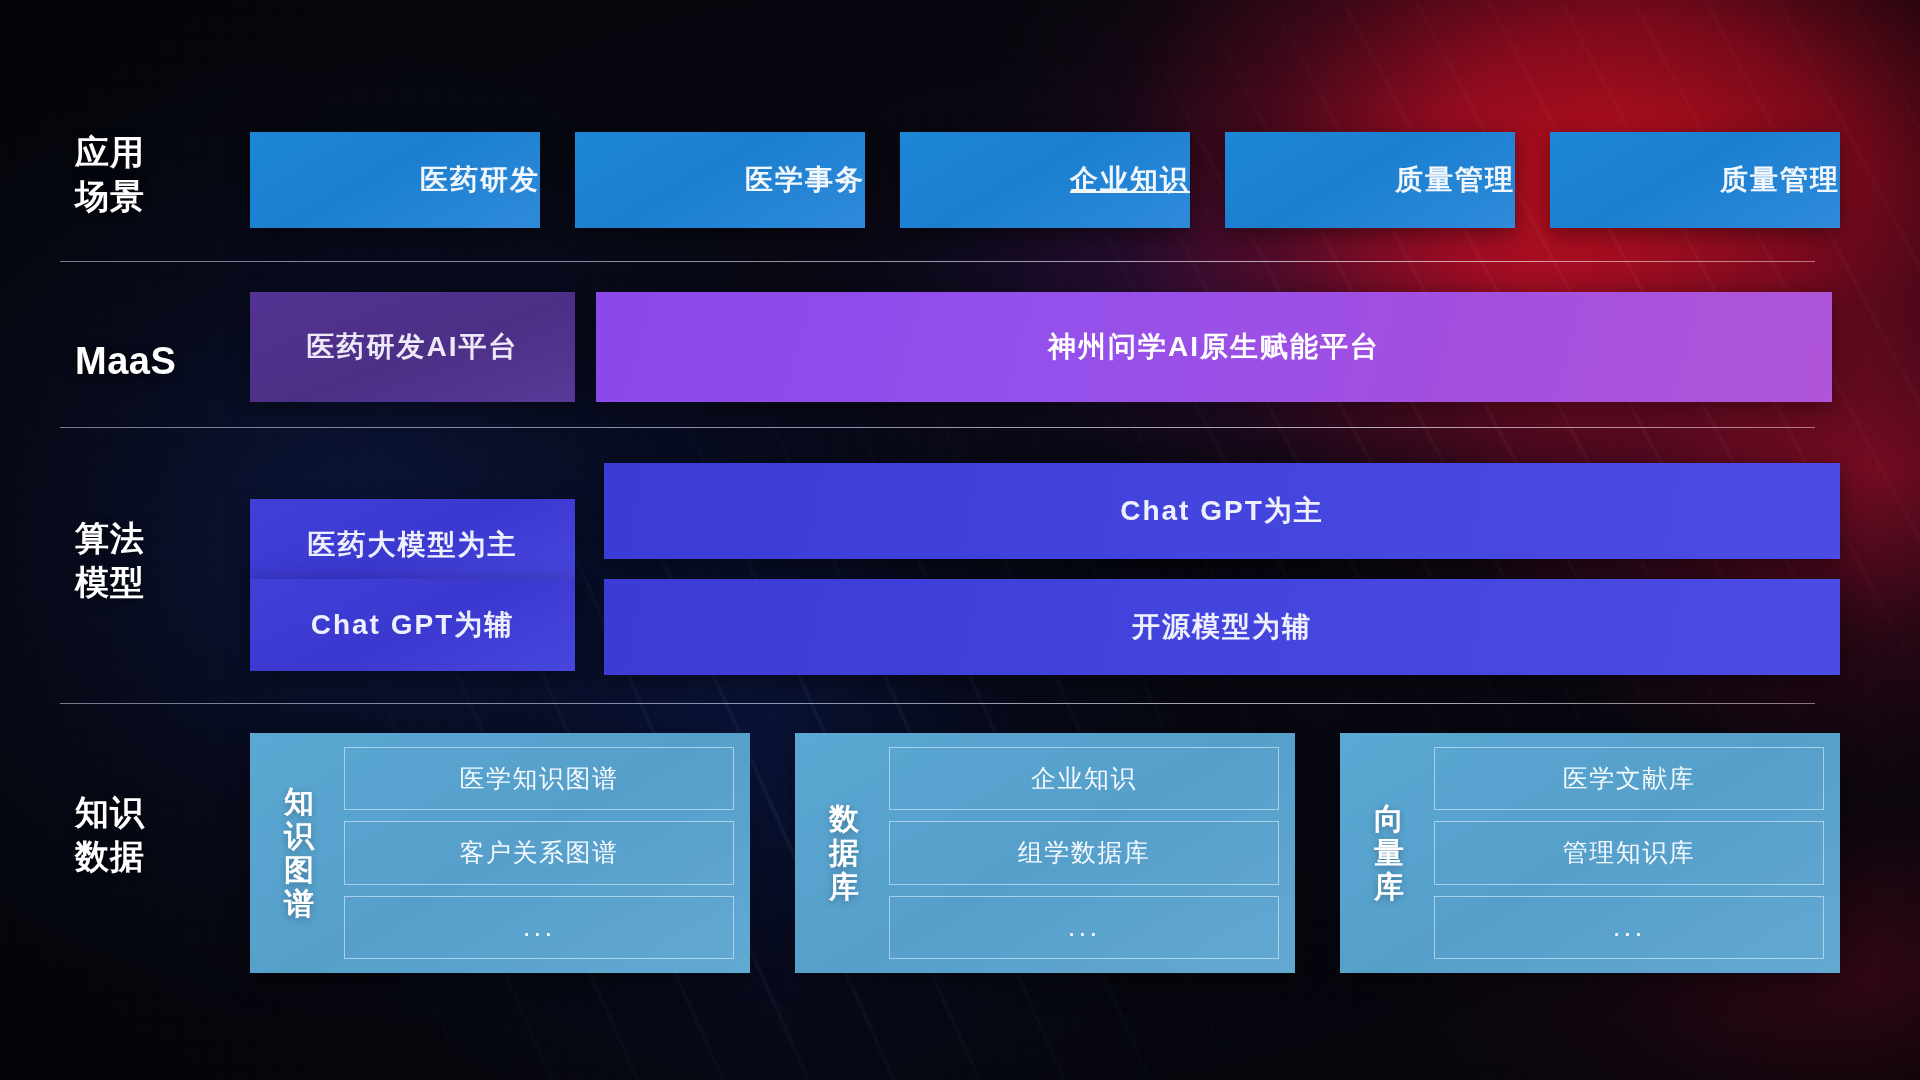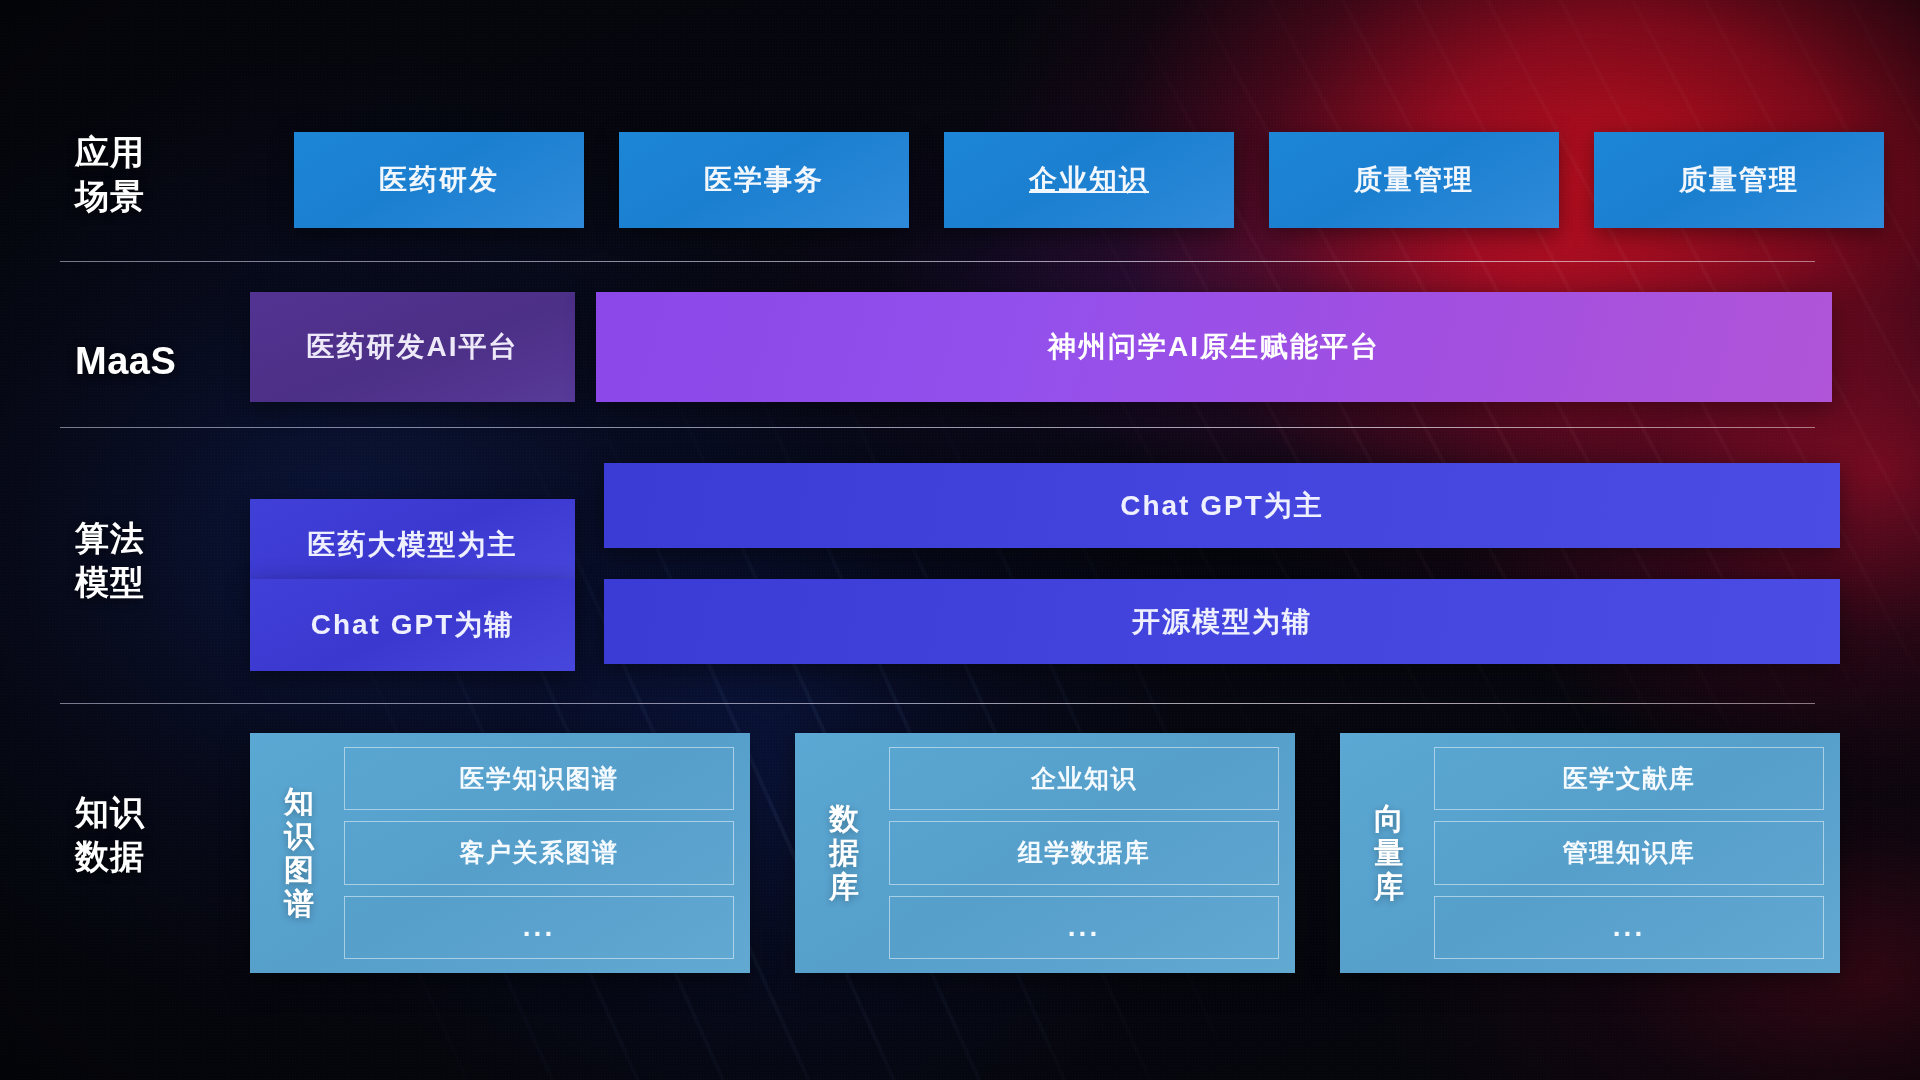--- a/index.html
+++ b/index.html
@@ -135,27 +135,26 @@
       rgba(200,200,225,0.72) 45%,
       rgba(225,215,225,0.78) 75%,
       rgba(235,210,215,0.55) 100%);
   }
 
   
   .app-box {
     position: absolute;
     height: 96px;
     background: linear-gradient(150deg, #1d86d6 0%, #1b7fd0 45%, #2f8ada 100%);
-    display: flex; align-items: center; justify-content: center;
+    display: flex; align-items: center; justify-content: flex-end;
     color: #f2f7fd;
     font-size: 28px;
     font-weight: 600;
     letter-spacing: 2px;
     box-shadow: 0 6px 22px rgba(0,0,0,.42);
-    margin-left: 44px;
   }
 
   
   .maas-left {
     position: absolute;
     height: 110px;
     background: linear-gradient(160deg, #533392 0%, #4c2f86 55%, #583a99 100%);
     display: flex; align-items: center; justify-content: center;
     color: #eee9f8; font-size: 28px; font-weight: 600; letter-spacing: 2px;
     box-shadow: 0 6px 22px rgba(0,0,0,.40);
@@ -173,21 +172,21 @@
   .algo-left {
     position: absolute;
     height: 92px;
     background: linear-gradient(155deg, #4040d8 0%, #3b38cf 50%, #4847dd 100%);
     display: flex; align-items: center; justify-content: center;
     color: #eef0ff; font-size: 28px; font-weight: 600; letter-spacing: 2px;
     box-shadow: 0 6px 22px rgba(0,0,0,.40);
   }
   .algo-right {
     position: absolute;
-    height: 85px;
+    height: 96px;
     background: linear-gradient(100deg, #3b3bd6 0%, #4244dd 45%, #4a4ce3 100%);
     display: flex; align-items: center; justify-content: center;
     color: #eef0ff; font-size: 28px; font-weight: 600; letter-spacing: 2px;
     box-shadow: 0 6px 22px rgba(0,0,0,.40);
   }
 
   
   .kn-panel {
     position: absolute;
     top: 733px;
@@ -218,21 +217,21 @@
     height: 100%;
     margin-left: 18px;
   }
   .kn-item {
     flex: 1 1 0;
     margin-bottom: 11px;
     border: 1px solid rgba(235,245,252,0.55);
     display: flex; align-items: center; justify-content: center;
     color: #f4fafe;
     font-size: 25px;
-    font-weight: 700;
+    font-weight: 400;
     letter-spacing: 1.5px;
   }
   .kn-item:last-child { margin-bottom: 0; }
   .kn-item.ellipsis { font-size: 28px; letter-spacing: 3px; }
 </style>
 </head>
 <body>
 
 <div id="stage">
 

